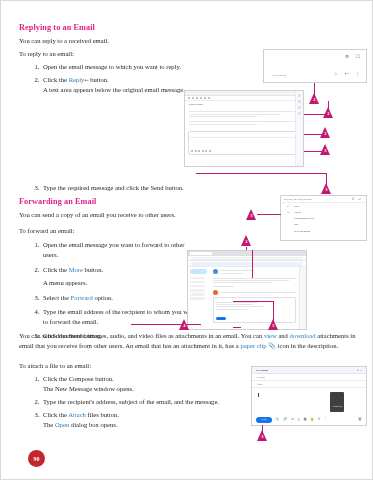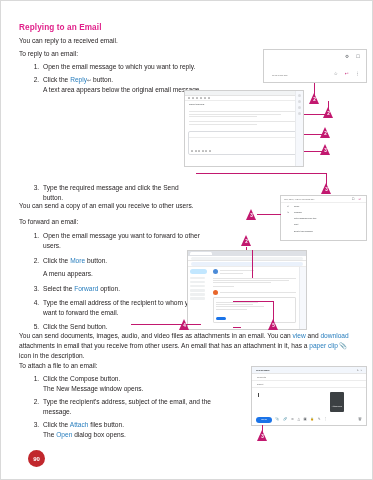--- a/index.html
+++ b/index.html
@@ -10,20 +10,21 @@
     font-family:"Liberation Sans", sans-serif;
     color:#231f20;
     overflow:hidden;
     position:relative;
   }
   .page {
     position:absolute; inset:0;
     border:1px solid #d9d9d9;
     background:#fff;
     padding:22px 18px 0 18px;
+    font-family:Liberation Serif, serif;
   }
   h2.heading {
     color:#e0218a;
     font-size:8.2px;
     font-weight:bold;
     margin:0 0 4px 0;
     letter-spacing:.1px;
   }
   p.body {
     font-size:6.6px;
@@ -234,20 +235,21 @@
     <li><span>Type the required message and click the Send button.</span></li>
   </ol>
   <div class="lead-line lead-h" style="left:195px; top:172px; width:130px;"></div>
   <div class="lead-line lead-v" style="left:325px; top:172px; height:18px;"></div>
   <div class="callout" style="left:320px; top:182px;">
     <span class="tri"></span>
       <span class="num">3</span>
   </div>
 
   <div style="position:absolute; left:18px; top:196px; width:182px;">
+    <h2 class="heading">Forwarding an Email</h2>
     <p class="body" style="margin-top:4px;">You can send a copy of an email you receive to other users.</p>
     <p class="body lead" style="margin-top:6px;">To forward an email:</p>
     <ol class="steps" style="margin-top:4px;">
       <li style="margin-bottom:5px;"><span>Open the email message you want to forward to other users.</span></li>
       <li style="margin-bottom:5px;">
         <span>Click the </span><span class="lnk">More</span><span> button.</span>
         <span class="sub" style="margin-top:3px;">A menu appears.</span>
       </li>
       <li style="margin-bottom:4px;">
         <span>Select the </span><span class="lnk">Forward</span><span> option.</span>

